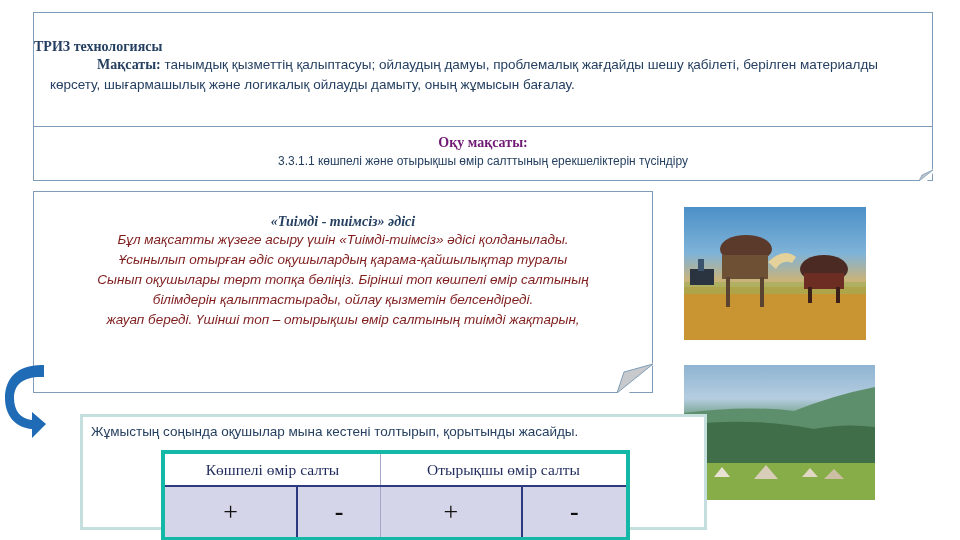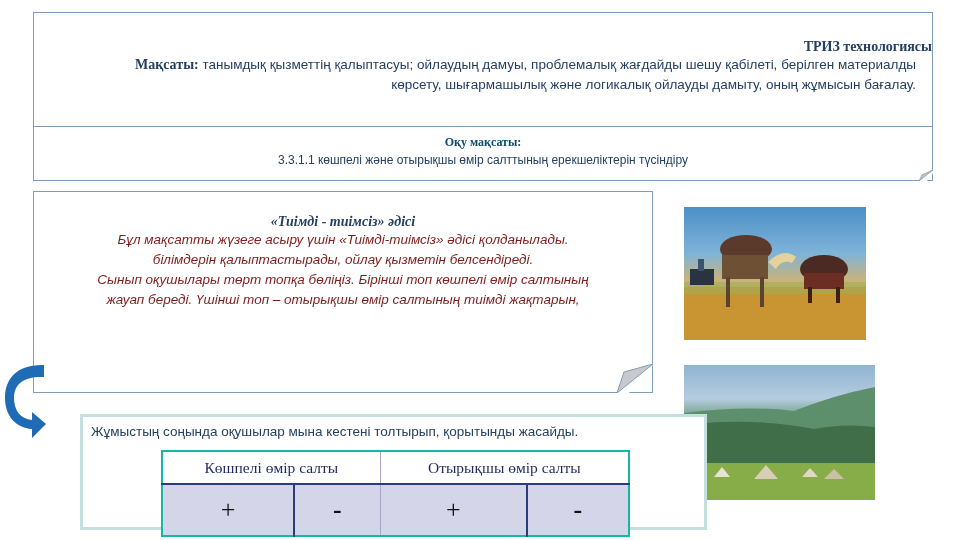--- a/index.html
+++ b/index.html
@@ -1,37 +1,37 @@
 <!DOCTYPE html>
 <html><head>
 <meta charset="utf-8">
 <style>
   html, body { margin:0; padding:0; }
   body { width:960px; height:540px; background:#ffffff; position:relative; overflow:hidden;
          font-family:"Liberation Sans", sans-serif; color:#1f3864; }
   .box { position:absolute; background:#fff; border:1px solid #7f9db9; box-sizing:border-box; }
-  .box1 { left:33px; top:12px; width:900px; height:122px; text-align:right; }
+  .box1 { left:33px; top:12px; width:900px; height:122px; text-align:left; }
   .box1 .title { font-family:"Liberation Serif", serif; font-weight:bold; font-size:14px; color:#243f60; margin-top:26px; }
   .box1 .para { font-size:13.5px; line-height:20px; color:#243f60; padding:0 16px; }
   .box1 .para b { font-family:"Liberation Serif", serif; font-size:14px;margin-left:47px; }
   .box2 { left:33px; top:126px; width:900px; height:55px; text-align:center; }
-  .box2 .title { font-family:"Liberation Serif", serif; font-weight:bold; font-size:12px; color:#0c4a6e; margin-top:8px; }
+  .box2 .title { font-family:"Liberation Serif", serif; font-weight:bold; font-size:14px; color:#701a75; margin-top:8px; }
   .box2 .text { font-size:12px; color:#243f60; margin-top:3px; }
   .box3 { left:33px; top:191px; width:620px; height:202px; text-align:center;font-style:italic; }
   .box3 .title { font-family:"Liberation Serif", serif; font-weight:bold; font-size:14px; color:#243f60; margin-top:22px; }
   .box3 .text { font-size:13.5px; line-height:20px; color:#7f1d1d; padding:0 6px; }
   .curl { position:absolute; }
   .box4 { left:80px; top:414px; width:627px; height:116px; border:3px solid #c5dede; }
   .box4 .lead { font-size:13.5px; color:#243f60; margin:7px 0 0 8px; }
   table.grid { position:absolute; left:78px; top:33px; border-collapse:collapse; width:469px;
                font-family:"Liberation Serif", serif; color:#1f2a5c; }
   table.grid td { border:1px solid #a6a6c8; text-align:center; }
   table.grid tr.head td { height:29px; font-size:15.5px; background:#fff; }
   table.grid tr.body td { height:48px; background:#d4d5e8; font-size:26px; color:#111; }
-  table.grid { border:2px solid #14b8a6; }
+  table.grid { border:4px solid #14b8a6; }
   table.grid tr.head td { border-bottom:2px solid #2e3a80; }
   table.grid tr.body td.dark { border-right:2px solid #2e3a80; }
   .photo { position:absolute; overflow:hidden; }
   .photo1 { left:684px; top:207px; width:182px; height:133px;
      background:linear-gradient(180deg,#4c90c8 0%,#7fb3d8 35%,#c9b37a 55%,#d7a33e 75%,#c58d2b 100%); }
   .photo2 { left:684px; top:365px; width:191px; height:135px;
      background:linear-gradient(180deg,#8fb4d2 0%,#b5cde0 25%,#4f8a5a 45%,#3b6e44 62%,#6e9c3f 80%,#88b046 100%); }
 </style>
 </head>
 <body>
@@ -49,22 +49,23 @@
   <svg style="position:absolute;right:-1px;bottom:-1px" width="14" height="12">
     <polygon points="14,0 14,4 8,12 0,12" fill="#fff"></polygon>
     <polygon points="14,1 3,6 0,12" fill="#bfc4c9" stroke="#7f9db9" stroke-width="0.8"></polygon>
   </svg>
 </div>
 
 <div class="box box3">
   <div class="title">«Тиімді - тиімсіз» әдісі</div>
   <div class="text">
     <div>Бұл мақсатты жүзеге асыру үшін «Тиімді-тиімсіз» әдісі қолданылады.</div>
+    <div>Ұсынылып отырған әдіс оқушылардың қарама-қайшылықтар туралы</div>
+    <div>Сынып оқушылары төрт топқа бөліңіз. Бірінші топ көшпелі өмір салтының</div>
     <div>білімдерін қалыптастырады,  ойлау қызметін белсендіреді.</div>
-    <div>Сынып оқушылары төрт топқа бөліңіз. Бірінші топ көшпелі өмір салтының</div>
     <div>жауап береді. Үшінші топ – отырықшы өмір салтының тиімді жақтарын,</div>
   </div>
   <svg style="position:absolute;right:-1px;bottom:-1px" width="36" height="30">
     <polygon points="36,0 36,2 12,30 0,30" fill="#fff"></polygon>
     <polygon points="36,1 7,9 0,30" fill="#c7c9cc" stroke="#7f9db9" stroke-width="1"></polygon>
   </svg>
 </div>
 
 <svg class="curl" style="left:2px;top:362px" width="46" height="78" viewBox="0 0 46 78">
   <path d="M42,3 C16,2 3,16 3,36 C3,54 14,66 30,67 L30,76 L44,62 L30,50 L30,58 C18,57 12,48 12,36 C12,22 22,14 42,15 Z" fill="#1f6bb5"></path>

